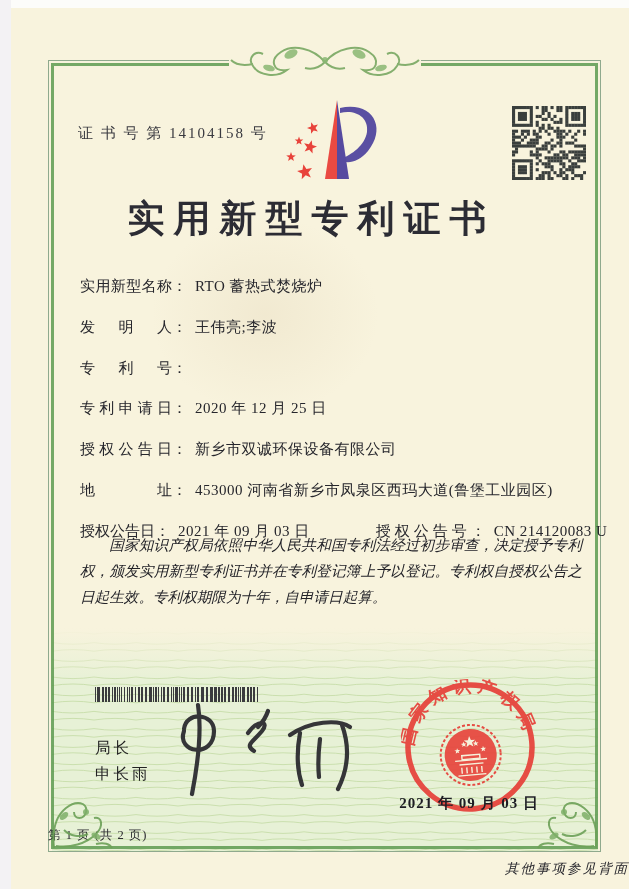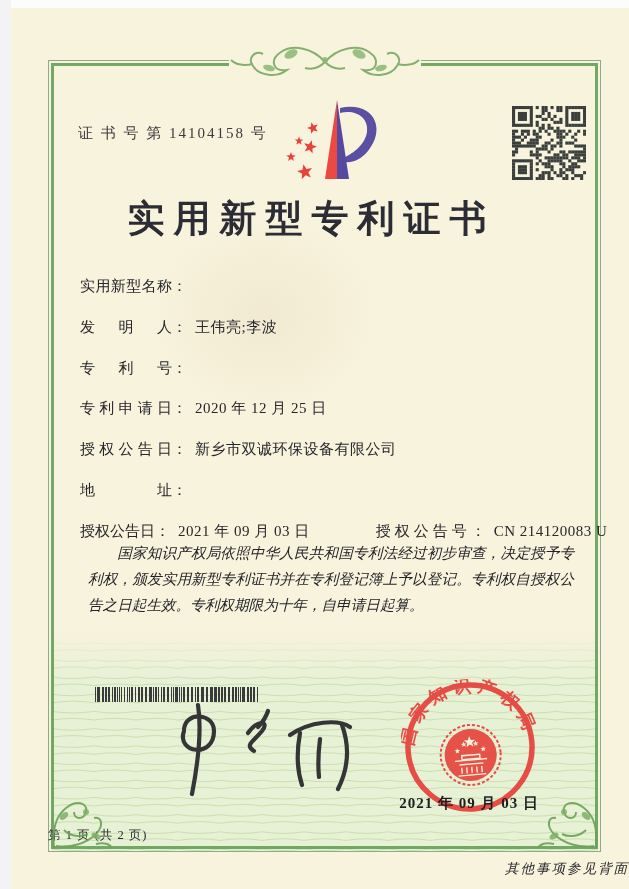--- a/index.html
+++ b/index.html
@@ -21,21 +21,21 @@
          font-size:37px;font-weight:600;letter-spacing:9px;color:#2c2c34;}
   .fields{position:absolute;left:80px;top:277px;width:508px;font-size:15px;color:#26262c;}
   .frow{display:flex;margin-bottom:21.8px;white-space:nowrap;align-items:center;}
   .flabel{display:inline-block;width:92px;text-align:justify;text-align-last:justify;}
   .fcolon{margin-right:8px;}
   .fvalue{letter-spacing:.5px;}
   .gap-val{display:inline-block;width:188px;}
   .flabel2{letter-spacing:4px;margin-left:66px;}
   .bodytext{position:absolute;left:80px;top:533px;width:502px;font-size:14.6px;line-height:25.8px;
             font-style:italic;color:#222228;text-align:justify;}
-  .bodytext p{margin:8px;text-indent:2em;font-family:Liberation Serif, serif;}
+  .bodytext p{margin:0;text-indent:2em;font-family:Liberation Serif, serif;}
   .barcode{position:absolute;left:95px;top:687px;width:163px;height:15px;}
   .signer{position:absolute;left:95px;top:735px;font-family:"Liberation Sans","DejaVu Sans",sans-serif;
           font-size:15.5px;color:#222;letter-spacing:3px;line-height:26px;}
   .signature{position:absolute;left:162px;top:697px;width:200px;height:105px;}
   .seal{position:absolute;left:402px;top:679px;width:136px;height:136px;opacity:.93;transform:rotate(-5deg);}
   .sealdate{position:absolute;left:398px;top:794px;width:142px;text-align:center;font-size:15px;
             font-weight:600;color:#1d1d24;letter-spacing:1px;z-index:5;}
   .pagefoot{position:absolute;left:48px;top:827px;width:553px;font-size:12.5px;
             color:#2b2b30;letter-spacing:1px;}
   .backnote{position:absolute;left:0;top:860px;width:629px;text-align:right;font-style:italic;
@@ -435,20 +435,21 @@
       <rect x="14.8" y="71.03999999999999" width="3.11" height="3.11" fill="#3a3f3d"></rect>
       <rect x="17.759999999999998" y="71.03999999999999" width="3.11" height="3.11" fill="#3a3f3d"></rect>
     </svg>
 
   <div class="title">实用新型专利证书</div>
 
   <div class="fields">
     <div class="frow">
       <span class="flabel">实用新型名称</span>
         <span class="fcolon">：</span>
+      <span class="fvalue">RTO 蓄热式焚烧炉</span>
     </div>
     <div class="frow">
       <span class="flabel">发明人</span>
         <span class="fcolon">：</span>
       <span class="fvalue">王伟亮;李波</span>
     </div>
     <div class="frow">
       <span class="flabel">专利号</span>
         <span class="fcolon">：</span>
     </div>
@@ -458,20 +459,21 @@
       <span class="fvalue">2020 年 12 月 25 日</span>
     </div>
     <div class="frow">
       <span class="flabel">授权公告日</span>
         <span class="fcolon">：</span>
       <span class="fvalue">新乡市双诚环保设备有限公司</span>
     </div>
     <div class="frow">
       <span class="flabel">地址</span>
         <span class="fcolon">：</span>
+      <span class="fvalue">453000 河南省新乡市凤泉区西玛大道(鲁堡工业园区)</span>
     </div>
     <div class="frow">
       <span class="flabel">授权公告日</span>
         <span class="fcolon">：</span>
       <span class="fvalue gap-val">2021 年 09 月 03 日</span>
       <span class="flabel2">授权公告号</span>
         <span class="fcolon">：</span>
       <span class="fvalue">CN 214120083 U</span>
     </div>
   </div>
@@ -528,20 +530,24 @@
       <rect x="140" y="0" width="2" height="15" fill="#3b3b3e"></rect>
       <rect x="143" y="0" width="1" height="15" fill="#3b3b3e"></rect>
       <rect x="145" y="0" width="1" height="15" fill="#3b3b3e"></rect>
       <rect x="147" y="0" width="3" height="15" fill="#3b3b3e"></rect>
       <rect x="152" y="0" width="2" height="15" fill="#3b3b3e"></rect>
       <rect x="155" y="0" width="2" height="15" fill="#3b3b3e"></rect>
       <rect x="158" y="0" width="2" height="15" fill="#3b3b3e"></rect>
       <rect x="162" y="0" width="1" height="15" fill="#3b3b3e"></rect>
     </svg>
 
+  <div class="signer">
+    <div>局长</div>
+    <div>申长雨</div>
+  </div>
 
   <svg class="signature" viewBox="0 0 200 105">
     <g fill="none" stroke="#26262b" stroke-width="4.2" stroke-linecap="round" opacity=".92">
       <path d="M22,34 C14,56 52,62 52,34 C52,16 24,14 22,32"></path>
       <path d="M36,8 C40,34 36,66 30,97"></path>
       <path d="M86,36 C96,22 108,24 100,34 C92,44 82,48 92,54"></path>
       <path d="M106,14 C104,20 100,26 96,30"></path>
       <path d="M128,38 C148,24 176,22 188,30"></path>
       <path d="M138,36 C134,58 136,76 140,88"></path>
       <path d="M180,28 C188,50 186,72 176,92"></path>

